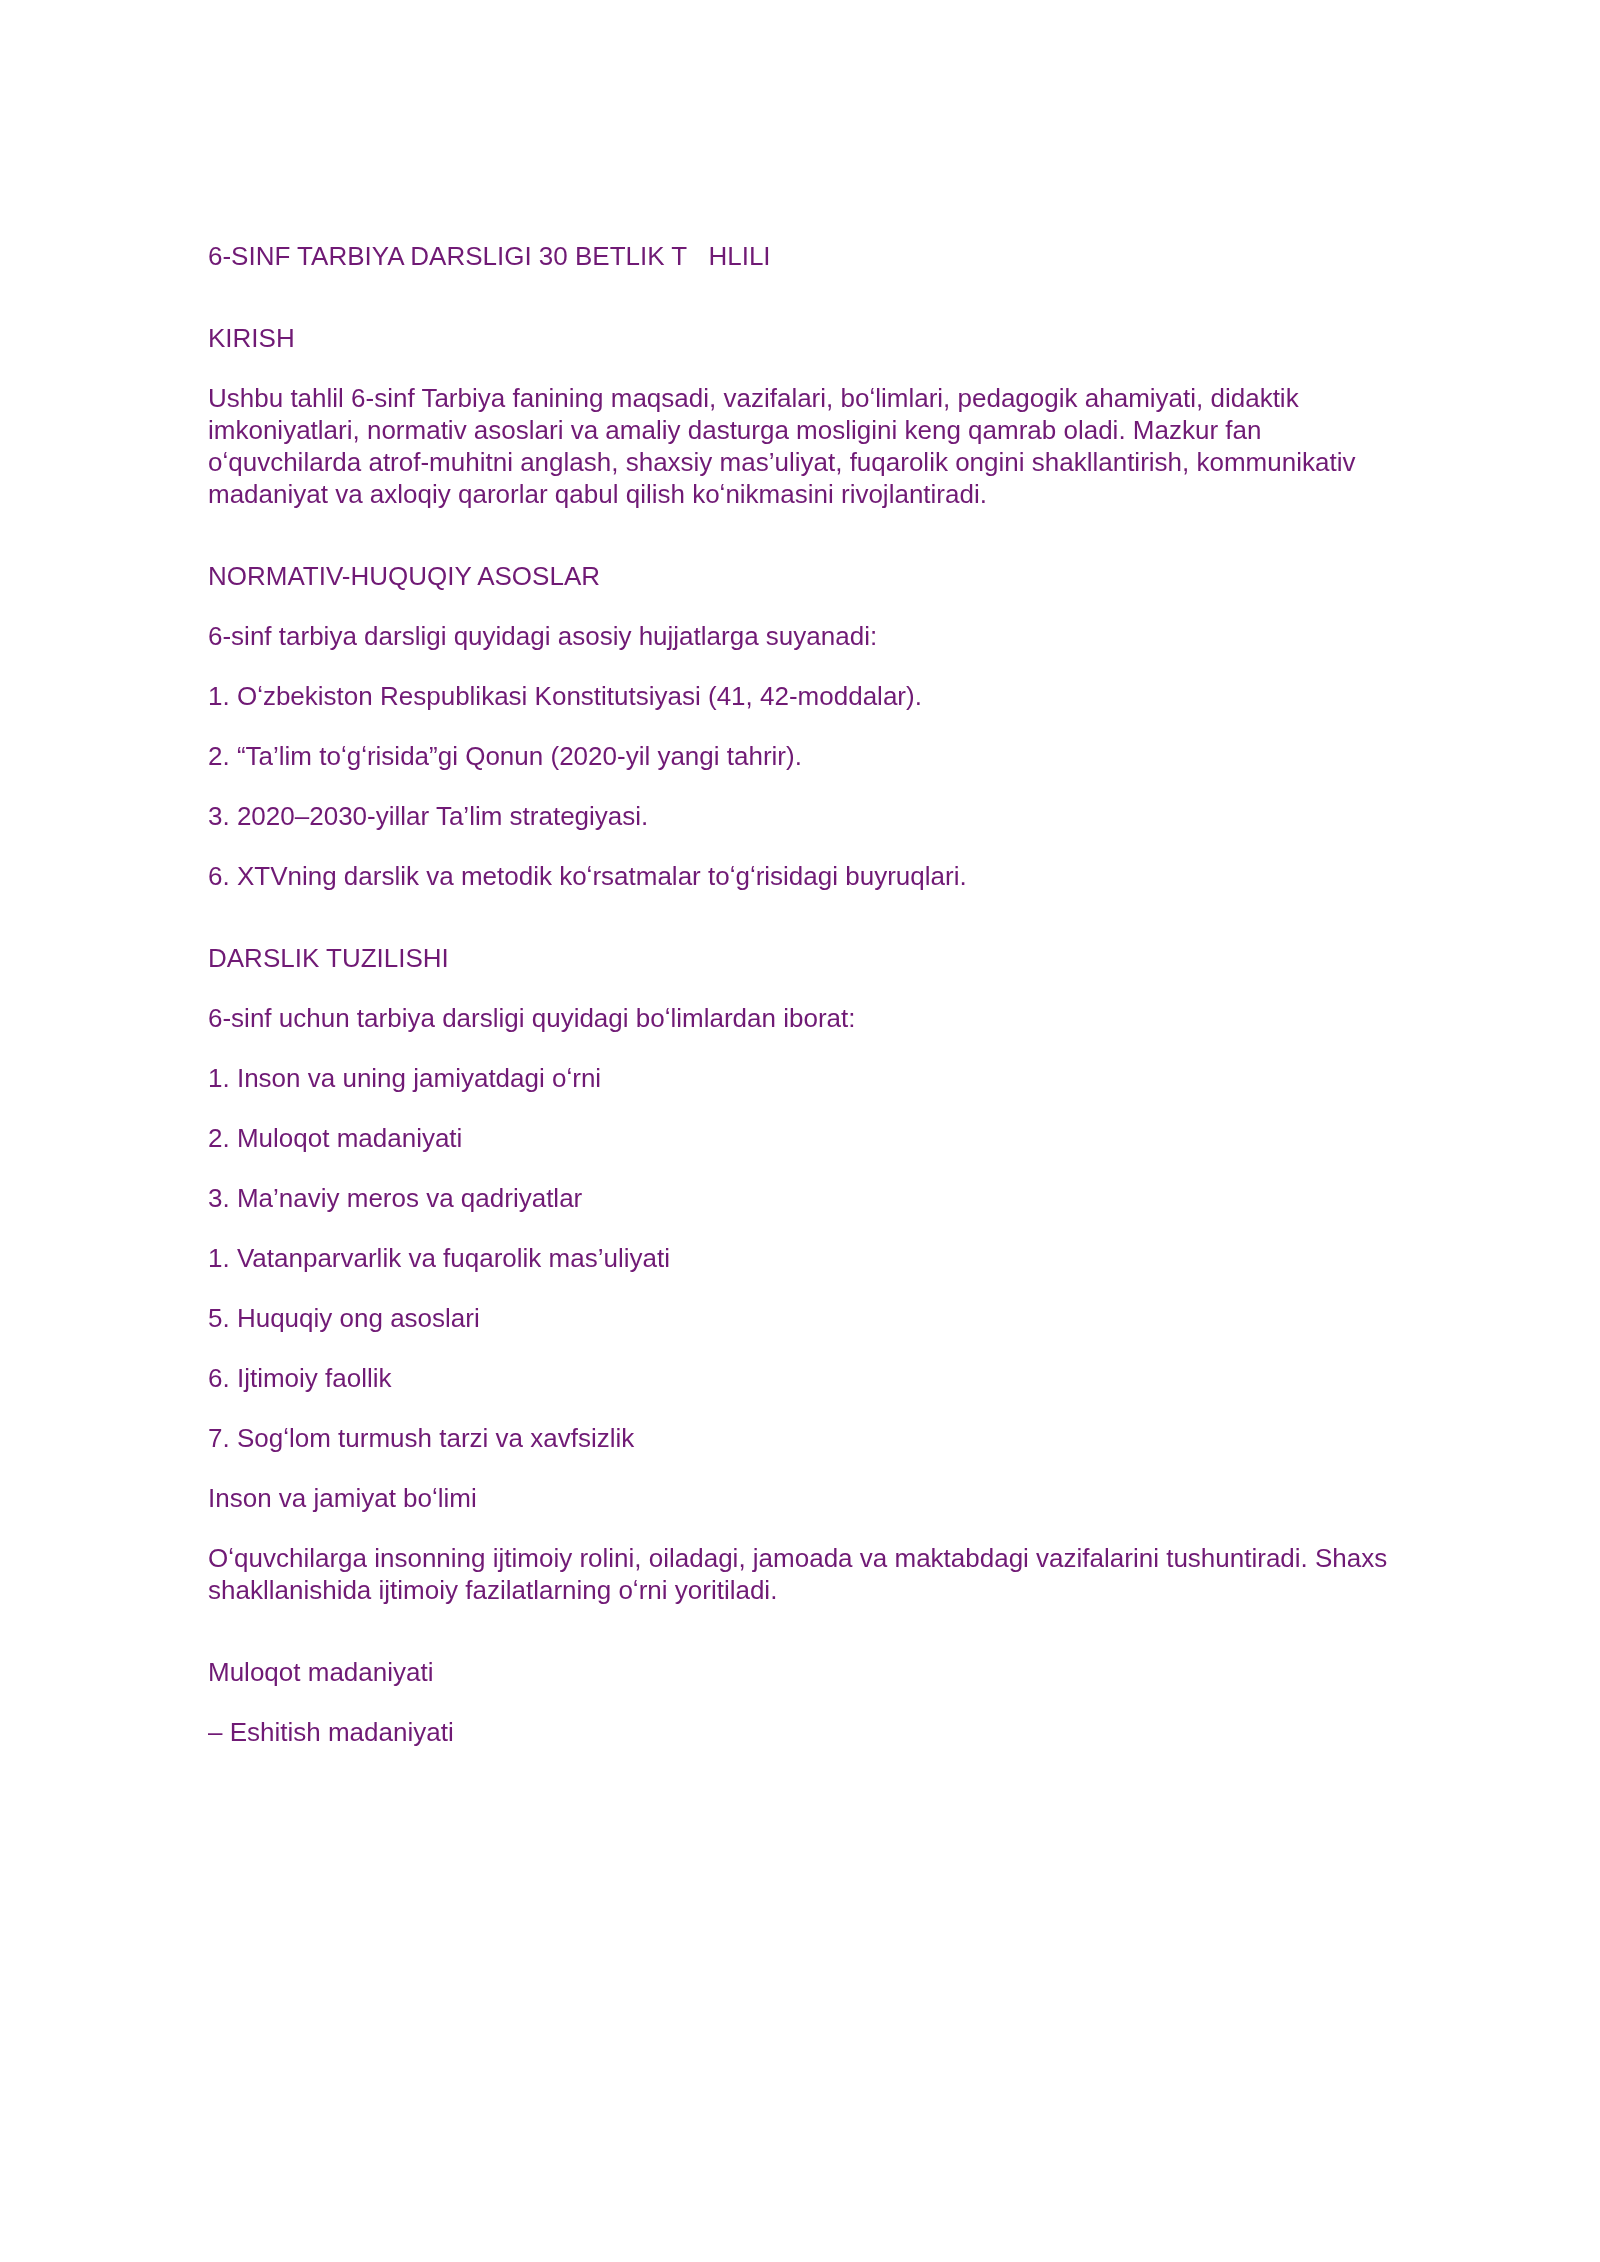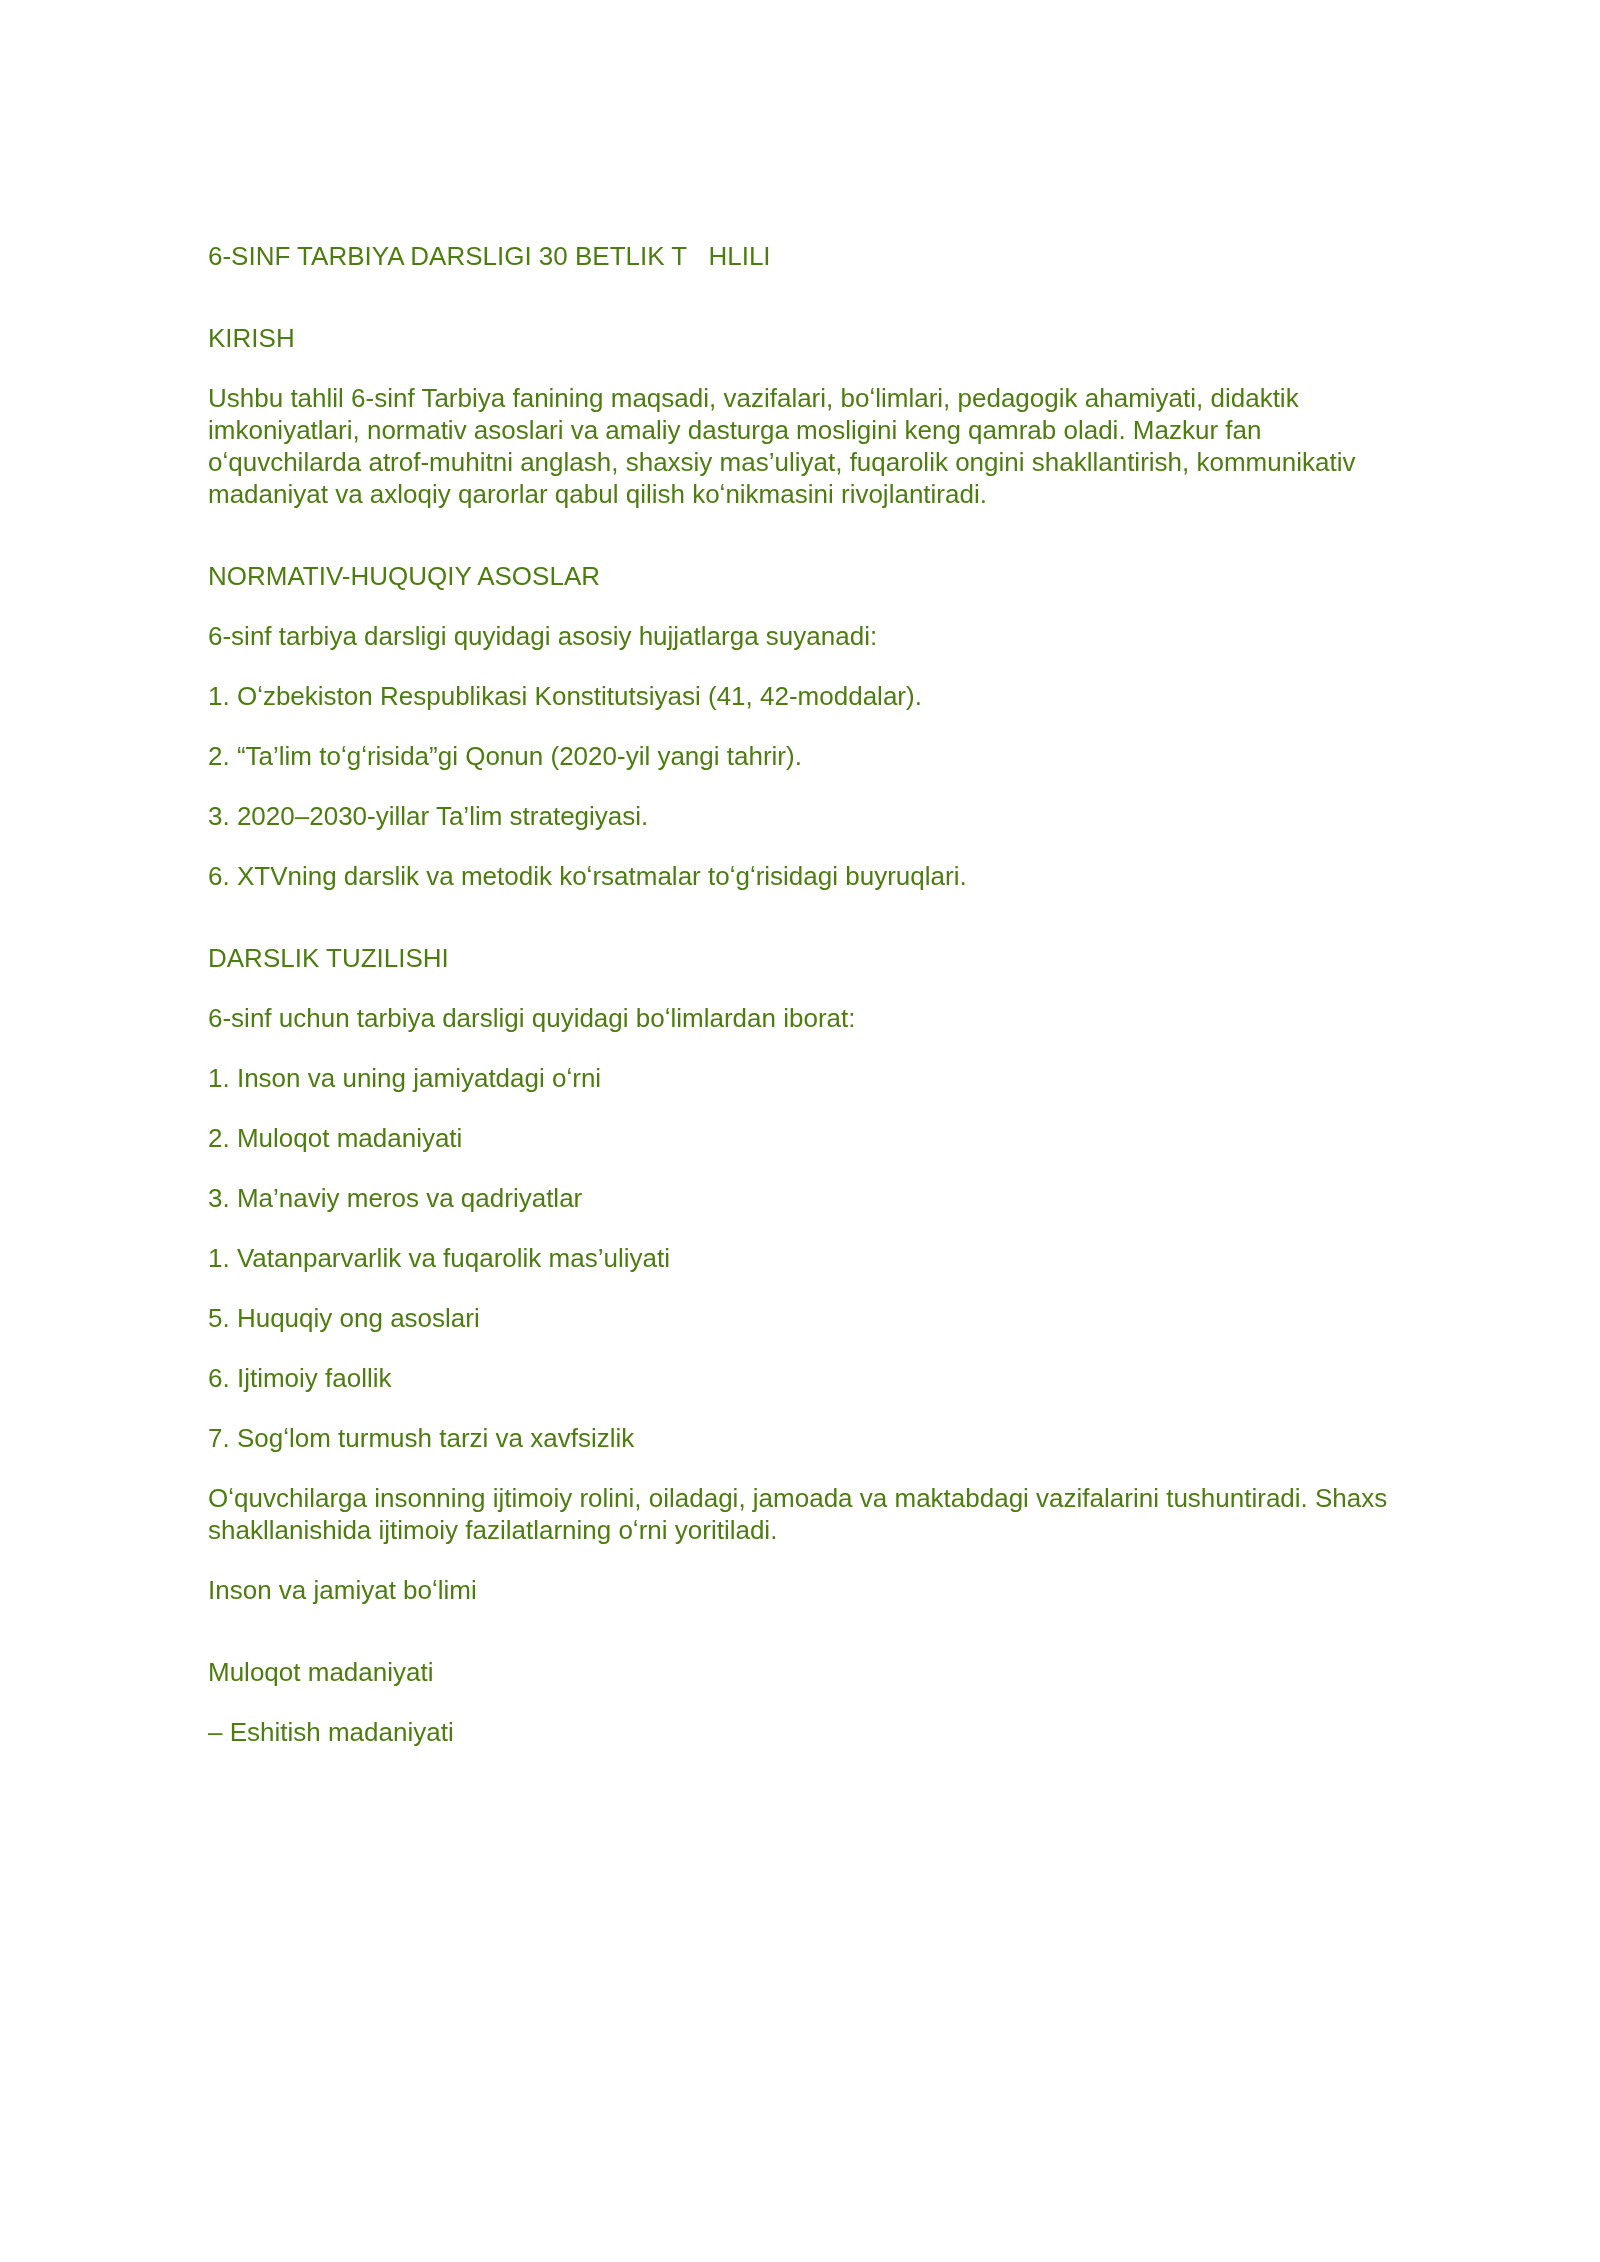--- a/index.html
+++ b/index.html
@@ -3,21 +3,21 @@
 <meta charset="utf-8">
 <style>
   html, body { margin: 0; padding: 0; background: #ffffff; }
   .page {
     position: relative;
     width: 1600px;
     height: 2262px;
     box-sizing: border-box;
     padding: 240px 208px 0 208px;
     background: #ffffff;
-    color: #4d7c0f;
+    color: #701a75;
     font-family: "Liberation Sans", sans-serif;
     font-size: 26px;
     line-height: 32px;
     overflow: hidden;
   }
   .page p { margin: 0 0 28px 0; }
   
   .sec { padding-top: 22px; }
   .doc-title { white-space: pre-wrap; }
 </style>
@@ -40,18 +40,18 @@
   <p class="sec">DARSLIK TUZILISHI</p>
   <p>6-sinf uchun tarbiya darsligi quyidagi boʻlimlardan iborat:</p>
   <p>1. Inson va uning jamiyatdagi oʻrni</p>
   <p>2. Muloqot madaniyati</p>
   <p>3. Ma’naviy meros va qadriyatlar</p>
   <p>1. Vatanparvarlik va fuqarolik mas’uliyati</p>
   <p>5. Huquqiy ong asoslari</p>
   <p>6. Ijtimoiy faollik</p>
   <p>7. Sogʻlom turmush tarzi va xavfsizlik</p>
 
+  <p>Inson va jamiyat boʻlimi</p>
   <p>Oʻquvchilarga insonning ijtimoiy rolini, oiladagi, jamoada va maktabdagi vazifalarini tushuntiradi. Shaxs shakllanishida ijtimoiy fazilatlarning oʻrni yoritiladi.</p>
-  <p>Inson va jamiyat boʻlimi</p>
 
   <p class="sec">Muloqot madaniyati</p>
   <p>– Eshitish madaniyati</p>
 </div>
 
 </body></html>

